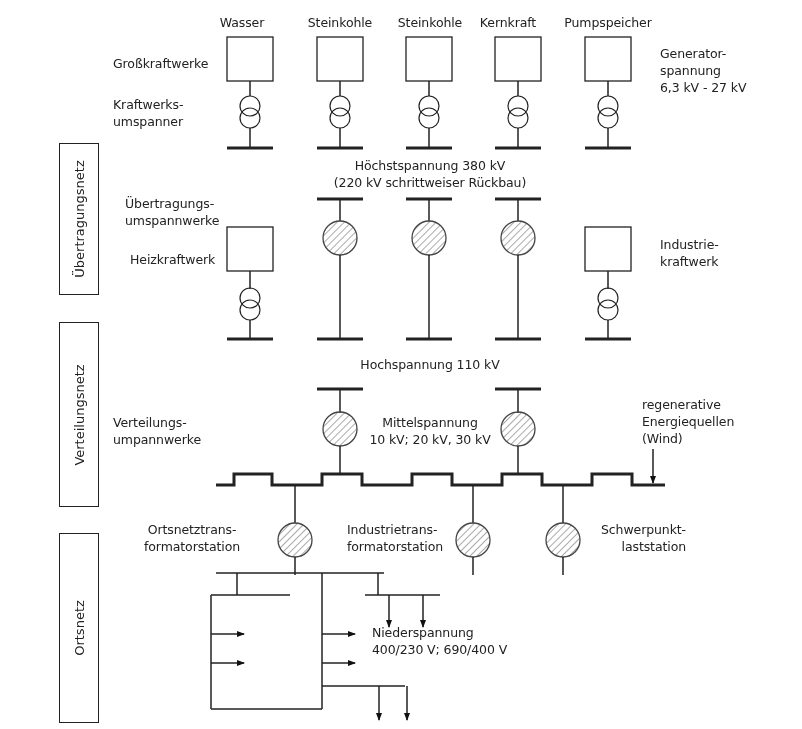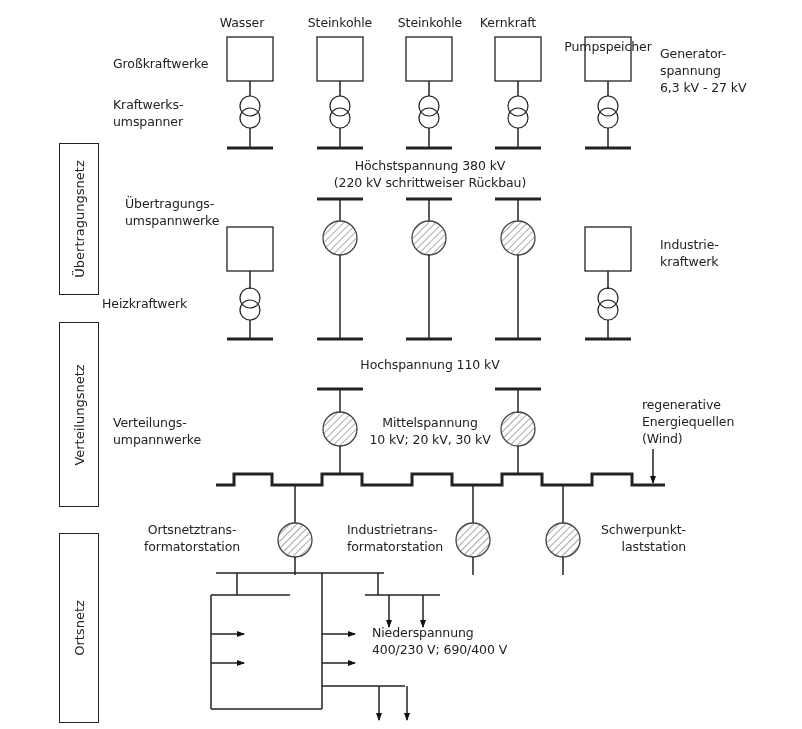--- a/index.html
+++ b/index.html
@@ -128,28 +128,28 @@
   <span>Verteilungsnetz</span>
 </div>
 <div class="side" style="left:59px;top:533px;width:40px;height:190px;">
   <span>Ortsnetz</span>
 </div>
 
 <div class="lbl ctr" style="left:202px;top:14px;width:80px;">Wasser</div>
 <div class="lbl ctr" style="left:300px;top:14px;width:80px;">Steinkohle</div>
 <div class="lbl ctr" style="left:390px;top:14px;width:80px;">Steinkohle</div>
 <div class="lbl ctr" style="left:468px;top:14px;width:80px;">Kernkraft</div>
-<div class="lbl ctr" style="left:563px;top:14px;width:90px;margin-top:24px;">Pumpspeicher</div>
+<div class="lbl ctr" style="left:563px;top:14px;width:90px;">Pumpspeicher</div>
 
 <div class="lbl" style="left:113px;top:55px;">Großkraftwerke</div>
 <div class="lbl" style="left:113px;top:96px;">Kraftwerks-
 umspanner</div>
 <div class="lbl" style="left:113px;top:195px;margin-left:12px;">Übertragungs-
 umspannwerke</div>
-<div class="lbl" style="left:102px;top:251px;margin-top:44px;">Heizkraftwerk</div>
+<div class="lbl" style="left:130px;top:251px;">Heizkraftwerk</div>
 <div class="lbl" style="left:113px;top:414px;">Verteilungs-
 umpannwerke</div>
 
 <div class="lbl" style="left:660px;top:45px;width:142px;overflow:hidden;">Generator-
 spannung
 6,3 kV - 27 kV</div>
 <div class="lbl" style="left:660px;top:236px;">Industrie-
 kraftwerk</div>
 <div class="lbl" style="left:642px;top:396px;">regenerative
 Energiequellen

